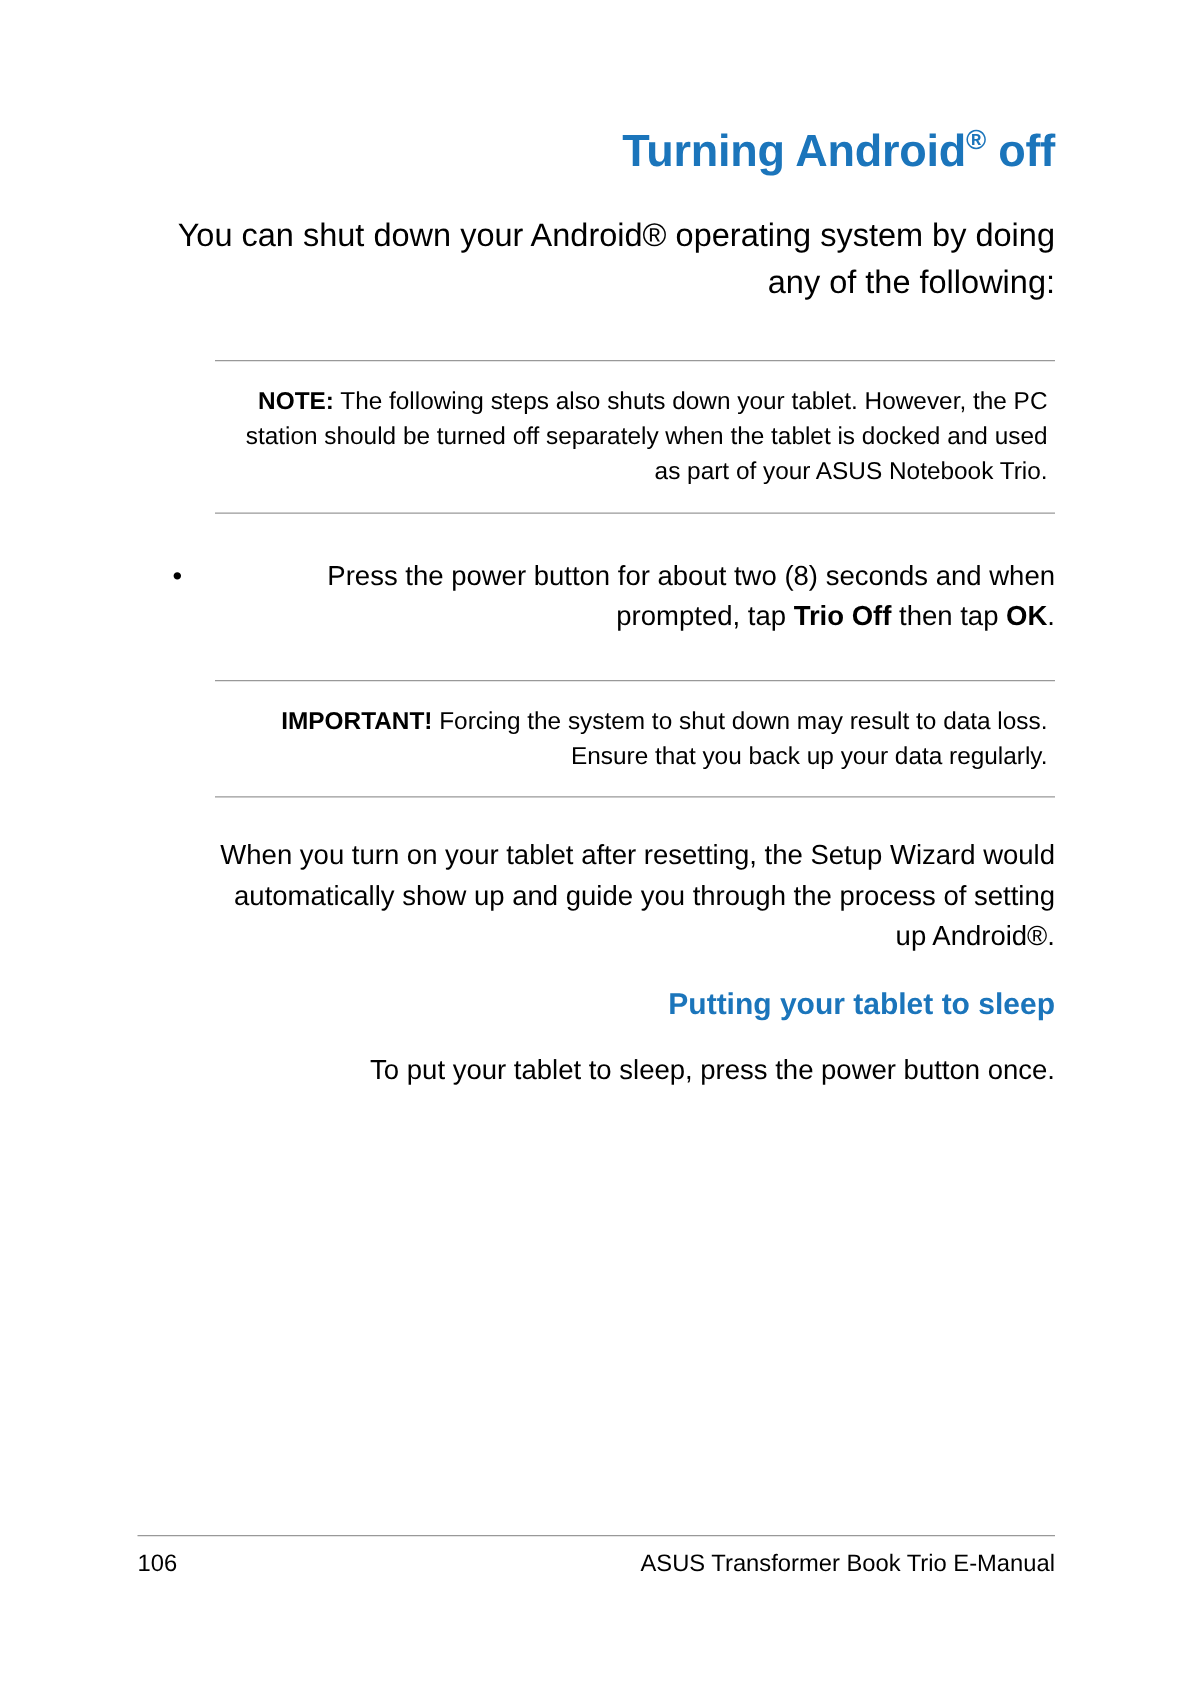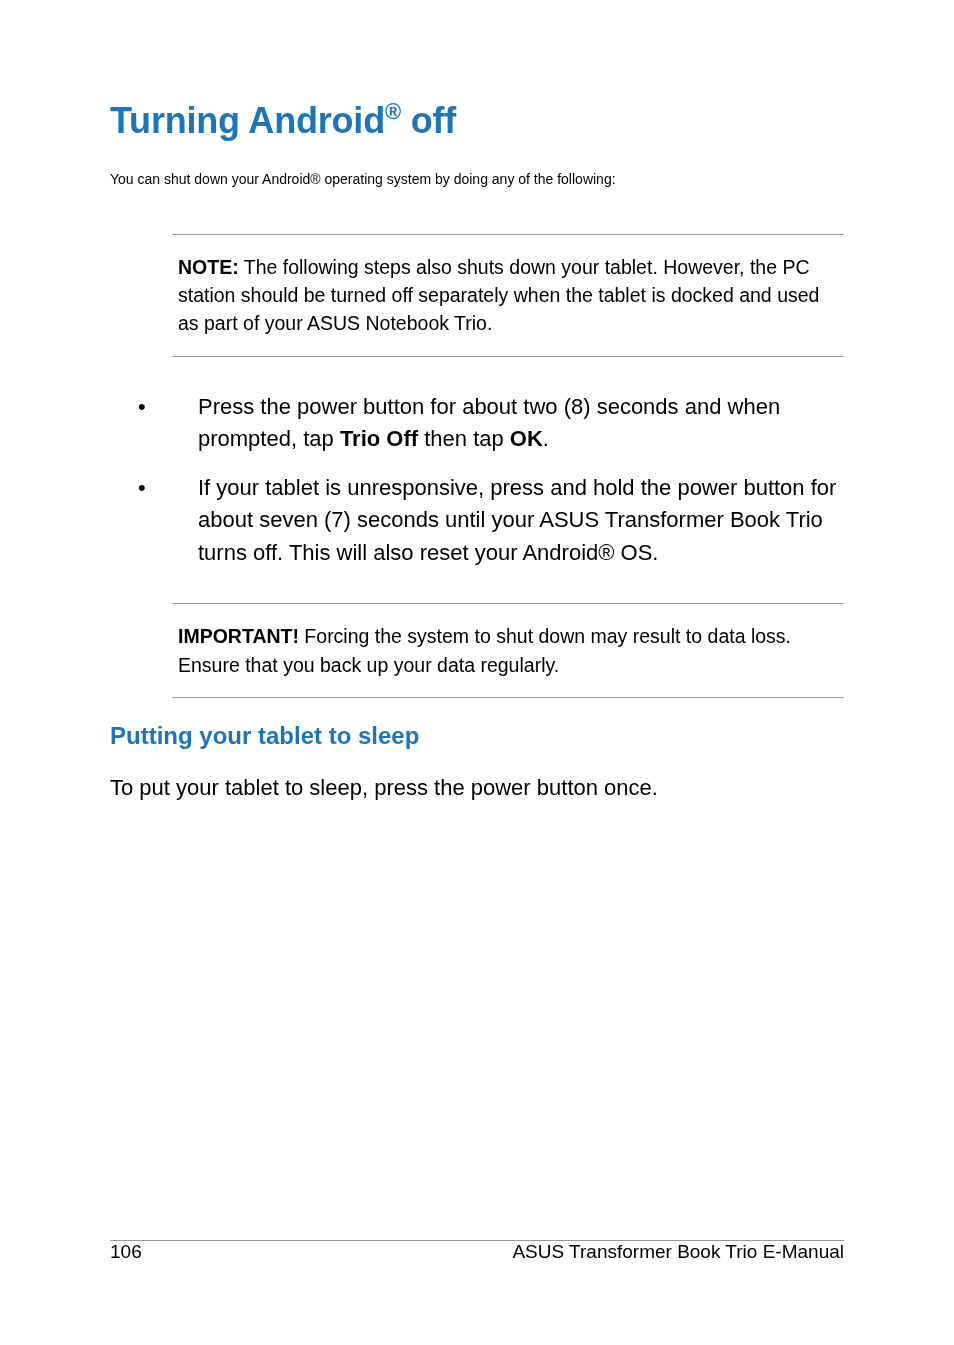--- a/index.html
+++ b/index.html
@@ -1,18 +1,19 @@
 <!DOCTYPE html>
 <html><head>
   <meta charset="utf-8">
   <style>
     * {
       margin: 0;
       padding: 0;
       box-sizing: border-box;
+      text-align: right;
     }
     body {
       font-family: "Myriad Pro", "Segoe UI", -apple-system, Helvetica, Arial, sans-serif;
       background: #ffffff;
       width: 954px;
       height: 1345px;
       position: relative;
       color: #000000;
     }
     .page {
@@ -32,21 +33,21 @@
       top: -1px;
     }
     .heading-2 {
       color: #1b75bb;
       font-size: 24px;
       font-weight: 700;
       margin-top: 24px;
       margin-bottom: 22px;
     }
     .intro {
-      font-size: 14px;
+      font-size: 26px;
       line-height: 1.42;
       margin-bottom: 44px;
     }
     .callout {
       border-top: 1px solid #999;
       border-bottom: 1px solid #999;
       margin-left: 62px;
       padding: 18px 6px 18px 6px;
       font-size: 19.5px;
       line-height: 1.45;
@@ -84,20 +85,21 @@
       font-size: 22px;
       line-height: 1.42;
     }
     b { font-weight: 700; }
     .footer {
       position: absolute;
       bottom: 82px;
       left: 110px;
       right: 110px;
       border-top: 1px solid #999;
+      padding-top: 12px;
       display: flex;
       justify-content: space-between;
       font-size: 19px;
     }
   </style>
 </head>
 <body>
 
 <div class="page">
   <h1 class="heading-1">
@@ -107,27 +109,27 @@
   <p class="intro">You can shut down your Android® operating system by doing any of the following:</p>
 
   <div class="callout">
     <b>NOTE:</b><span> The following steps also shuts down your tablet. However, the PC station should be turned off separately when the tablet is docked and used as part of your ASUS Notebook Trio.</span>
   </div>
 
   <ul class="bullets">
     <li>
       <span>Press  the power button for about two (8) seconds and when prompted, tap </span><b>Trio Off</b><span> then tap </span><b>OK</b><span>.</span>
     </li>
-    <li>If your tablet is unresponsive, press and hold the power button for about  seven (7) seconds until your ASUS Transformer Book Trio turns off. This will also reset your Android® OS.</li>
   </ul>
 
   <div class="callout">
     <b>IMPORTANT!</b><span>  Forcing the system to shut down may result to data loss. Ensure that you back up your data regularly.</span>
   </div>
 
+  <p class="after-bullet-block">When you turn on your tablet after resetting, the Setup Wizard would automatically show up and guide you through the process of setting up Android®.</p>
 
   <h2 class="heading-2">Putting your tablet to sleep</h2>
 
   <p class="sleep-text">To put your tablet to sleep, press the power button once.</p>
 </div>
 
 <div class="footer">
   <span>106</span>
   <span>ASUS Transformer Book Trio E-Manual</span>
 </div>

